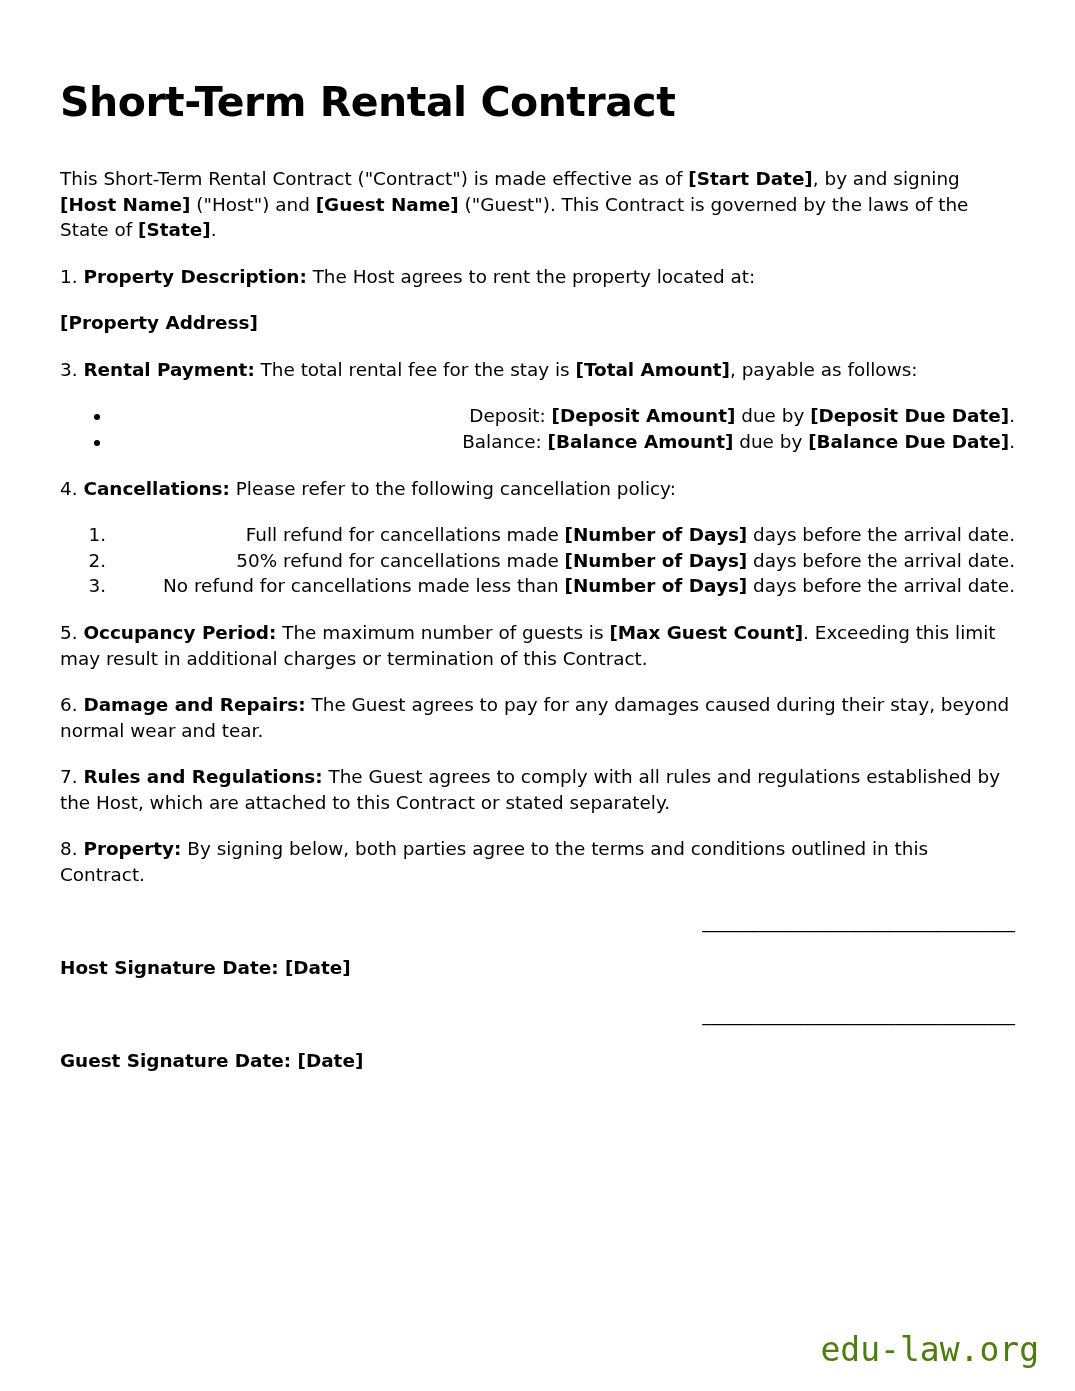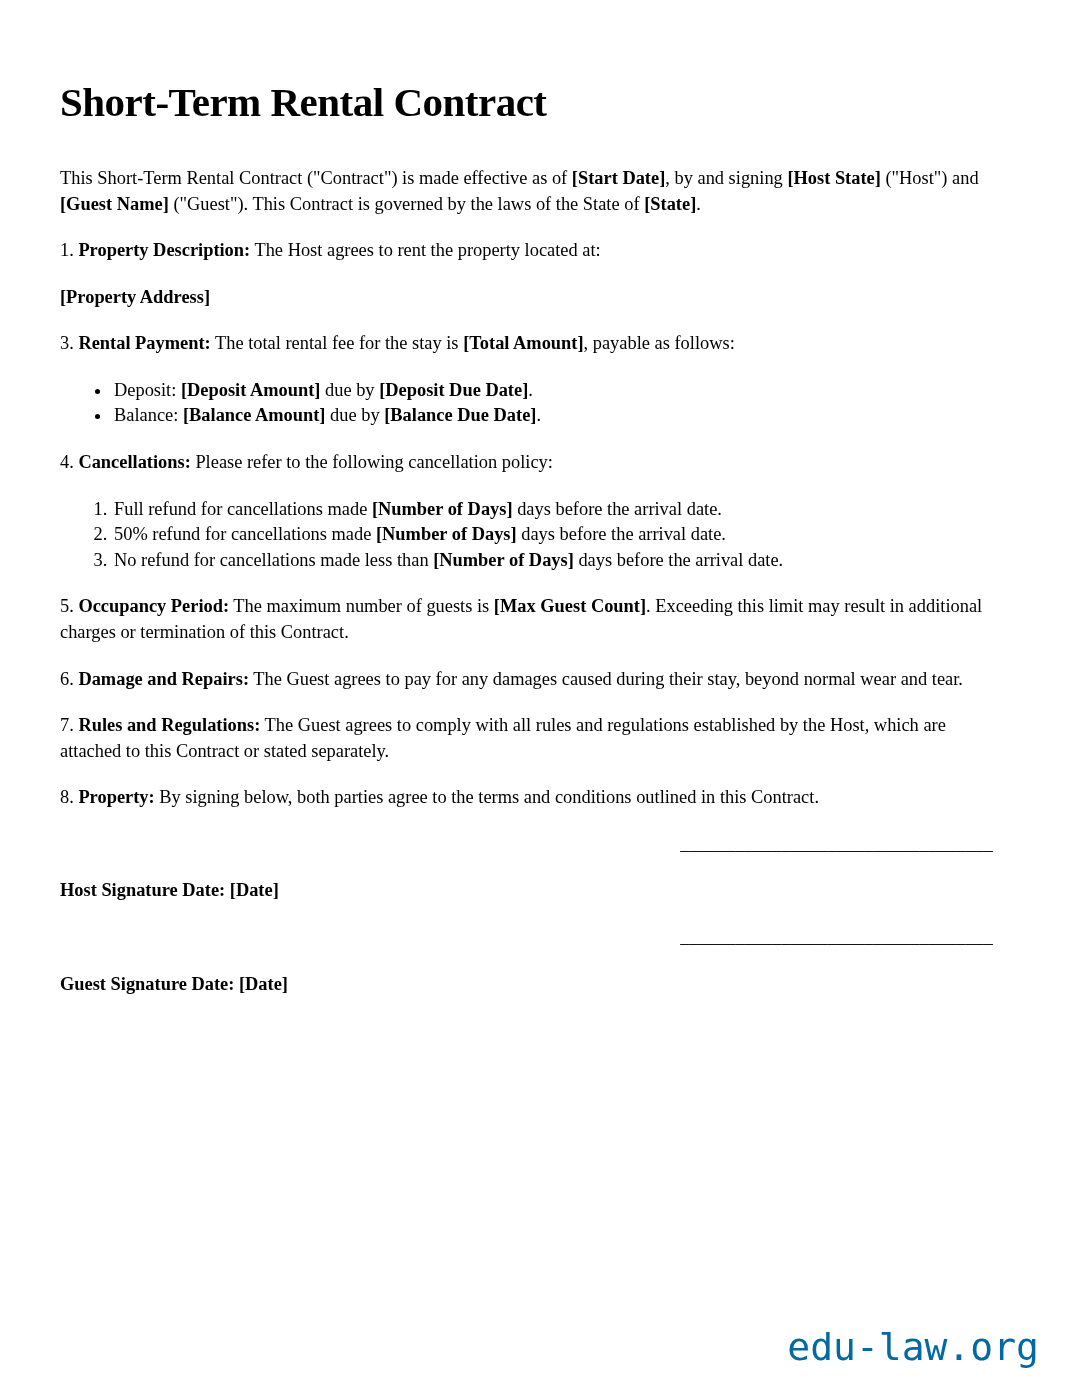--- a/index.html
+++ b/index.html
@@ -6,64 +6,63 @@
   body {
     width: 1075px;
     height: 1391px;
     background: #ffffff;
     color: #000000;
     font-family: "DejaVu Sans", "Liberation Sans", sans-serif;
     position: relative;
     overflow: hidden;
   }
   .page {
-    padding: 54px 82px 0 60px;
-    font-family: Liberation Serif, serif;
+    padding: 54px 60px 0 60px;
   }
   h1.doc-title {
     font-size: 41px;
     font-weight: 700;
     letter-spacing: -0.5px;
     margin: 24px 0 40px 0;
   }
   .page p {
     font-size: 18.4px;
     line-height: 1.39;
     margin: 21px 0;
   }
   .page ul, .page ol {
     font-size: 18.4px;
     line-height: 1.39;
     margin: 21px 0;
     padding-left: 52px;
   }
-  .page li { padding-left: 2px; }
+  .page li { padding-left: 2px; text-align: right; }
   b, strong { font-weight: 700; }
   .sig-line {
     margin: 50px 0 18px 0;
     letter-spacing: 0;
     white-space: nowrap;
     text-align: right;
   }
   .footer-brand {
     position: absolute;
     right: 36px;
     bottom: 22px;
     font-family: "DejaVu Sans Mono", "Liberation Mono", monospace;
-    font-size: 38px;
-    color: #0369a1;
+    font-size: 33px;
+    color: #4d7c0f;
   }
 </style>
 </head>
 <body>
 
 <div class="page">
   <h1 class="doc-title">Short-Term Rental Contract</h1>
 
-  <p><span>This Short-Term Rental Contract ("Contract") is made effective as of </span><b>[Start Date]</b><span>, by and signing </span><b>[Host State]</b><span> ("Host") and </span><b>[Guest Name]</b><span> ("Guest"). This Contract is governed by the laws of the State of </span><b>[State]</b><span>.</span></p>
+  <p><span>This Short-Term Rental Contract ("Contract") is made effective as of </span><b>[Start Date]</b><span>, by and signing </span><b>[Host Name]</b><span> ("Host") and </span><b>[Guest Name]</b><span> ("Guest"). This Contract is governed by the laws of the State of </span><b>[State]</b><span>.</span></p>
 
   <p><span>1. </span><b>Property Description:</b><span> The Host agrees to rent the property located at:</span></p>
 
   <p><b>[Property Address]</b></p>
 
 
   <p><span>3. </span><b>Rental Payment:</b><span> The total rental fee for the stay is </span><b>[Total Amount]</b><span>, payable as follows:</span></p>
 
   <ul>
     <li><span>Deposit: </span><b>[Deposit Amount]</b><span> due by </span><b>[Deposit Due Date]</b><span>.</span></li>

